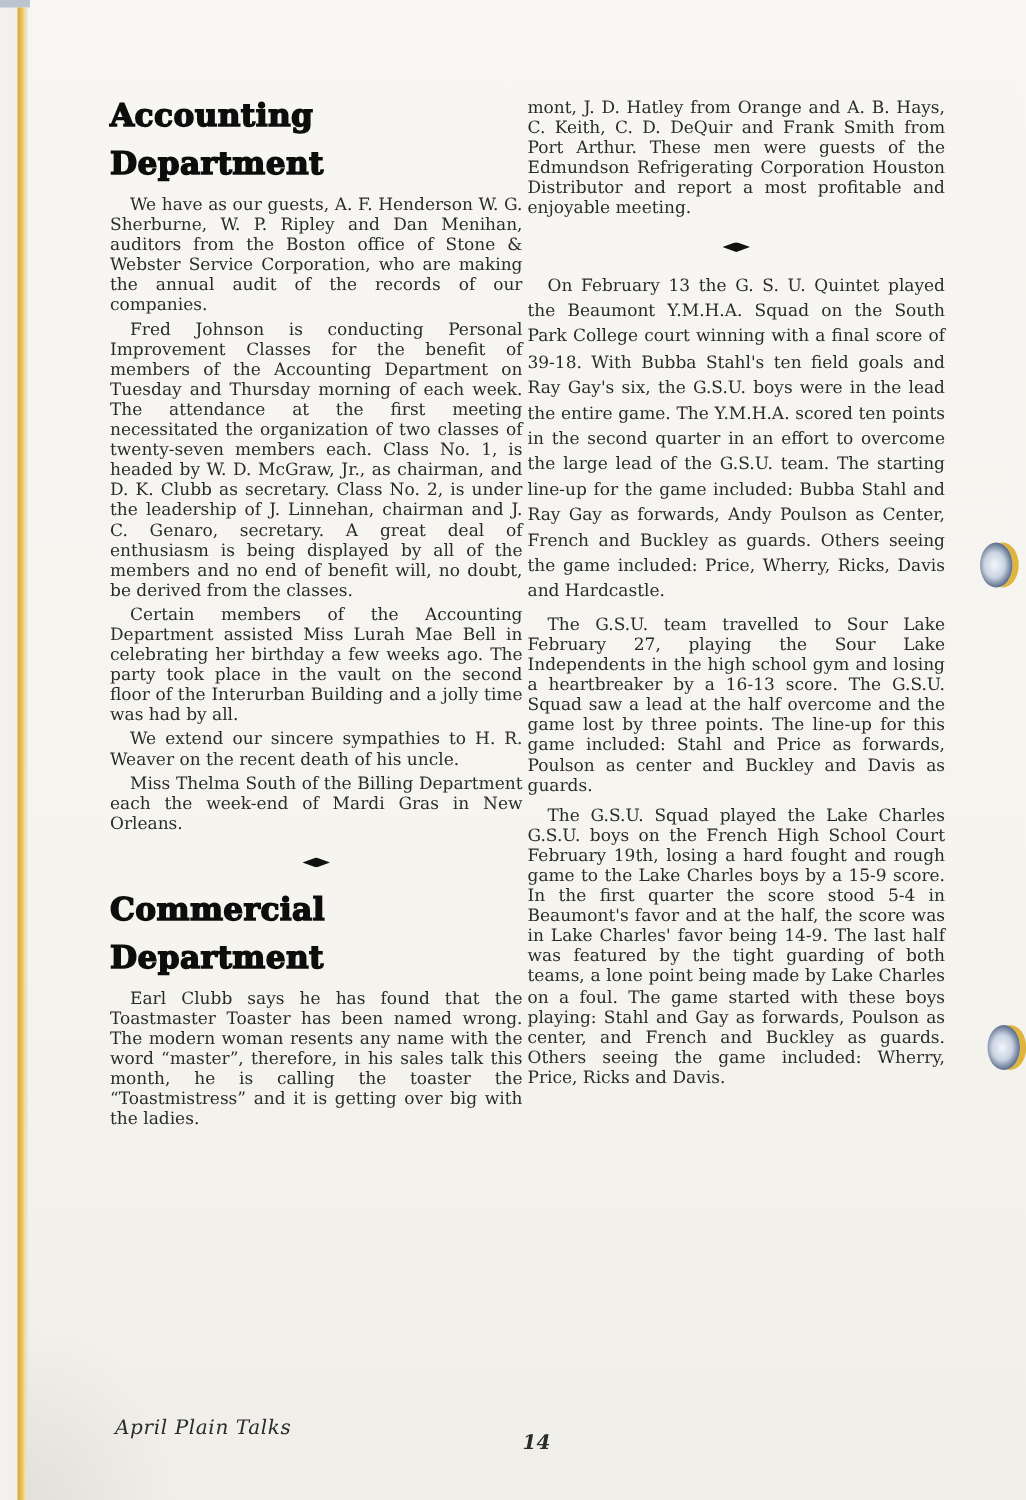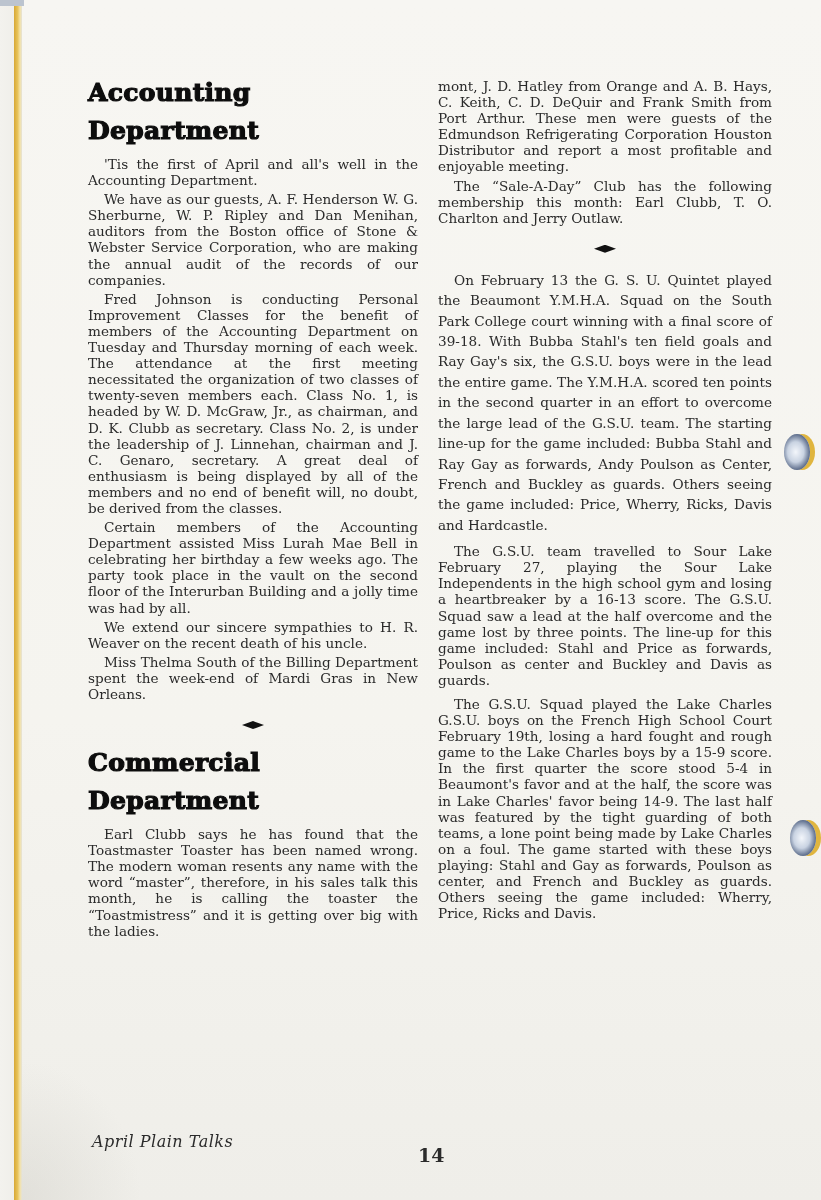--- a/index.html
+++ b/index.html
@@ -25,21 +25,21 @@
     .top-left-shadow {
       position: absolute; left: 0; top: 0; width: 24px; height: 6px;
       background: #bcc4cf;
     }
     .column {
       position: absolute; top: 74px;
       font-size: 13.6px; line-height: 16.1px;
       text-align: justify;
     }
     .col-left { left: 88px; width: 330px; }
-    .col-right { left: 438px; width: 334px; top: 78px; }
+    .col-right { left: 422px; width: 334px; top: 78px; }
     .heading {
       font-family: "DejaVu Serif", "Liberation Serif", serif;
       font-weight: 900; font-size: 25px; line-height: 38px;
       letter-spacing: 0.3px; color: #0d0d0d; text-align: left;
       -webkit-text-stroke: 1.2px #0d0d0d;
     }
     .heading-block { margin-bottom: 6px; }
     p { text-indent: 16px; margin-bottom: 3px; }
     p.noindent { text-indent: 0; }
     .ornament {
@@ -52,21 +52,21 @@
       clip-path: polygon(0 50%, 50% 0, 100% 50%, 50% 100%);
     }
     .footer-title {
       position: absolute; left: 92px; top: 1132px;
       font-family: "DejaVu Serif", "Liberation Serif", serif;
       font-style: italic; font-size: 16px; color: #2b2b2b; letter-spacing: 0.5px;
     }
     .footer-page {
       position: absolute; left: 418px; top: 1144px;
       font-family: "DejaVu Serif", "Liberation Serif", serif;
-      font-weight: bold; font-size: 19px; color: #2b2b2b;
+      font-weight: bold; font-size: 16px; color: #2b2b2b; font-style: italic;
     }
     .ring-hole {
       position: absolute; width: 26px; height: 36px; border-radius: 50%;
       background: radial-gradient(ellipse at 45% 50%, #f3f6fb 0%, #c9d3e2 40%, #5e6e8c 70%, #1b2336 100%);
       box-shadow: 5px 0 0 #e0b53e;
     }
     .ring-1 { left: 784px; top: 434px; }
     .ring-2 { left: 790px; top: 820px; }
     .shadow-bottom {
       position: absolute; left: 22px; top: 1060px; width: 120px; height: 140px;
@@ -80,41 +80,39 @@
   <div class="binding-edge"></div>
   <div class="top-left-shadow"></div>
   <div class="gold-strip"></div>
   <div class="shadow-bottom"></div>
 
   <div class="column col-left">
     <div class="heading-block">
       <div class="heading">Accounting</div>
       <div class="heading">Department</div>
     </div>
-    <p>'Tis the first of April and all's well in the Accounting Department.</p>
     <p>We have as our guests, A. F. Henderson W. G. Sherburne, W. P. Ripley and Dan Menihan, auditors from the Boston office of Stone &amp; Webster Service Corporation, who are making the annual audit of the records of our companies.</p>
     <p>Fred Johnson is conducting Personal Improvement Classes for the benefit of members of the Accounting Department on Tuesday and Thursday morning of each week. The attendance at the first meeting necessitated the organization of two classes of twenty-seven members each. Class No. 1, is headed by W. D. McGraw, Jr., as chairman, and D. K. Clubb as secretary. Class No. 2, is under the leadership of J. Linnehan, chairman and J. C. Genaro, secretary. A great deal of enthusiasm is being displayed by all of the members and no end of benefit will, no doubt, be derived from the classes.</p>
     <p>Certain members of the Accounting Department assisted Miss Lurah Mae Bell in celebrating her birthday a few weeks ago. The party took place in the vault on the second floor of the Interurban Building and a jolly time was had by all.</p>
     <p>We extend our sincere sympathies to H. R. Weaver on the recent death of his uncle.</p>
-    <p>Miss Thelma South of the Billing Department spent the week-end of Mardi Gras in New Orleans.</p>
+    <p>Miss Thelma South of the Billing Department each the week-end of Mardi Gras in New Orleans.</p>
 
     <div class="ornament">
         <span></span>
       </div>
 
     <div class="heading-block">
       <div class="heading">Commercial</div>
       <div class="heading">Department</div>
     </div>
     <p>Earl Clubb says he has found that the Toastmaster Toaster has been named wrong. The modern woman resents any name with the word “master”, therefore, in his sales talk this month, he is calling the toaster the “Toastmistress” and it is getting over big with the ladies.</p>
   </div>
 
   <div class="column col-right">
     <p class="noindent">mont, J. D. Hatley from Orange and A. B. Hays, C. Keith, C. D. DeQuir and Frank Smith from Port Arthur. These men were guests of the Edmundson Refrigerating Corporation Houston Distributor and report a most profitable and enjoyable meeting.</p>
-    <p>The “Sale-A-Day” Club has the following membership this month: Earl Clubb, T. O. Charlton and Jerry Outlaw.</p>
 
     <div class="ornament">
         <span></span>
       </div>
 
     <div class="heading-block">
     </div>
     <p style="margin-top:10px; line-height:20.4px;">On February 13 the G. S. U. Quintet played the Beaumont Y.M.H.A. Squad on the South Park College court winning with a final score of 39-18. With Bubba Stahl's ten field goals and Ray Gay's six, the G.S.U. boys were in the lead the entire game. The Y.M.H.A. scored ten points in the second quarter in an effort to overcome the large lead of the G.S.U. team. The starting line-up for the game included: Bubba Stahl and Ray Gay as forwards, Andy Poulson as Center, French and Buckley as guards. Others seeing the game included: Price, Wherry, Ricks, Davis and Hardcastle.</p>
     <p style="margin-top:8px;">The G.S.U. team travelled to Sour Lake February 27, playing the Sour Lake Independents in the high school gym and losing a heartbreaker by a 16-13 score. The G.S.U. Squad saw a lead at the half overcome and the game lost by three points. The line-up for this game included: Stahl and Price as forwards, Poulson as center and Buckley and Davis as guards.</p>
     <p style="margin-top:8px;">The G.S.U. Squad played the Lake Charles G.S.U. boys on the French High School Court February 19th, losing a hard fought and rough game to the Lake Charles boys by a 15-9 score. In the first quarter the score stood 5-4 in Beaumont's favor and at the half, the score was in Lake Charles' favor being 14-9. The last half was featured by the tight guarding of both teams, a lone point being made by Lake Charles on a foul. The game started with these boys playing: Stahl and Gay as forwards, Poulson as center, and French and Buckley as guards. Others seeing the game included: Wherry, Price, Ricks and Davis.</p>

